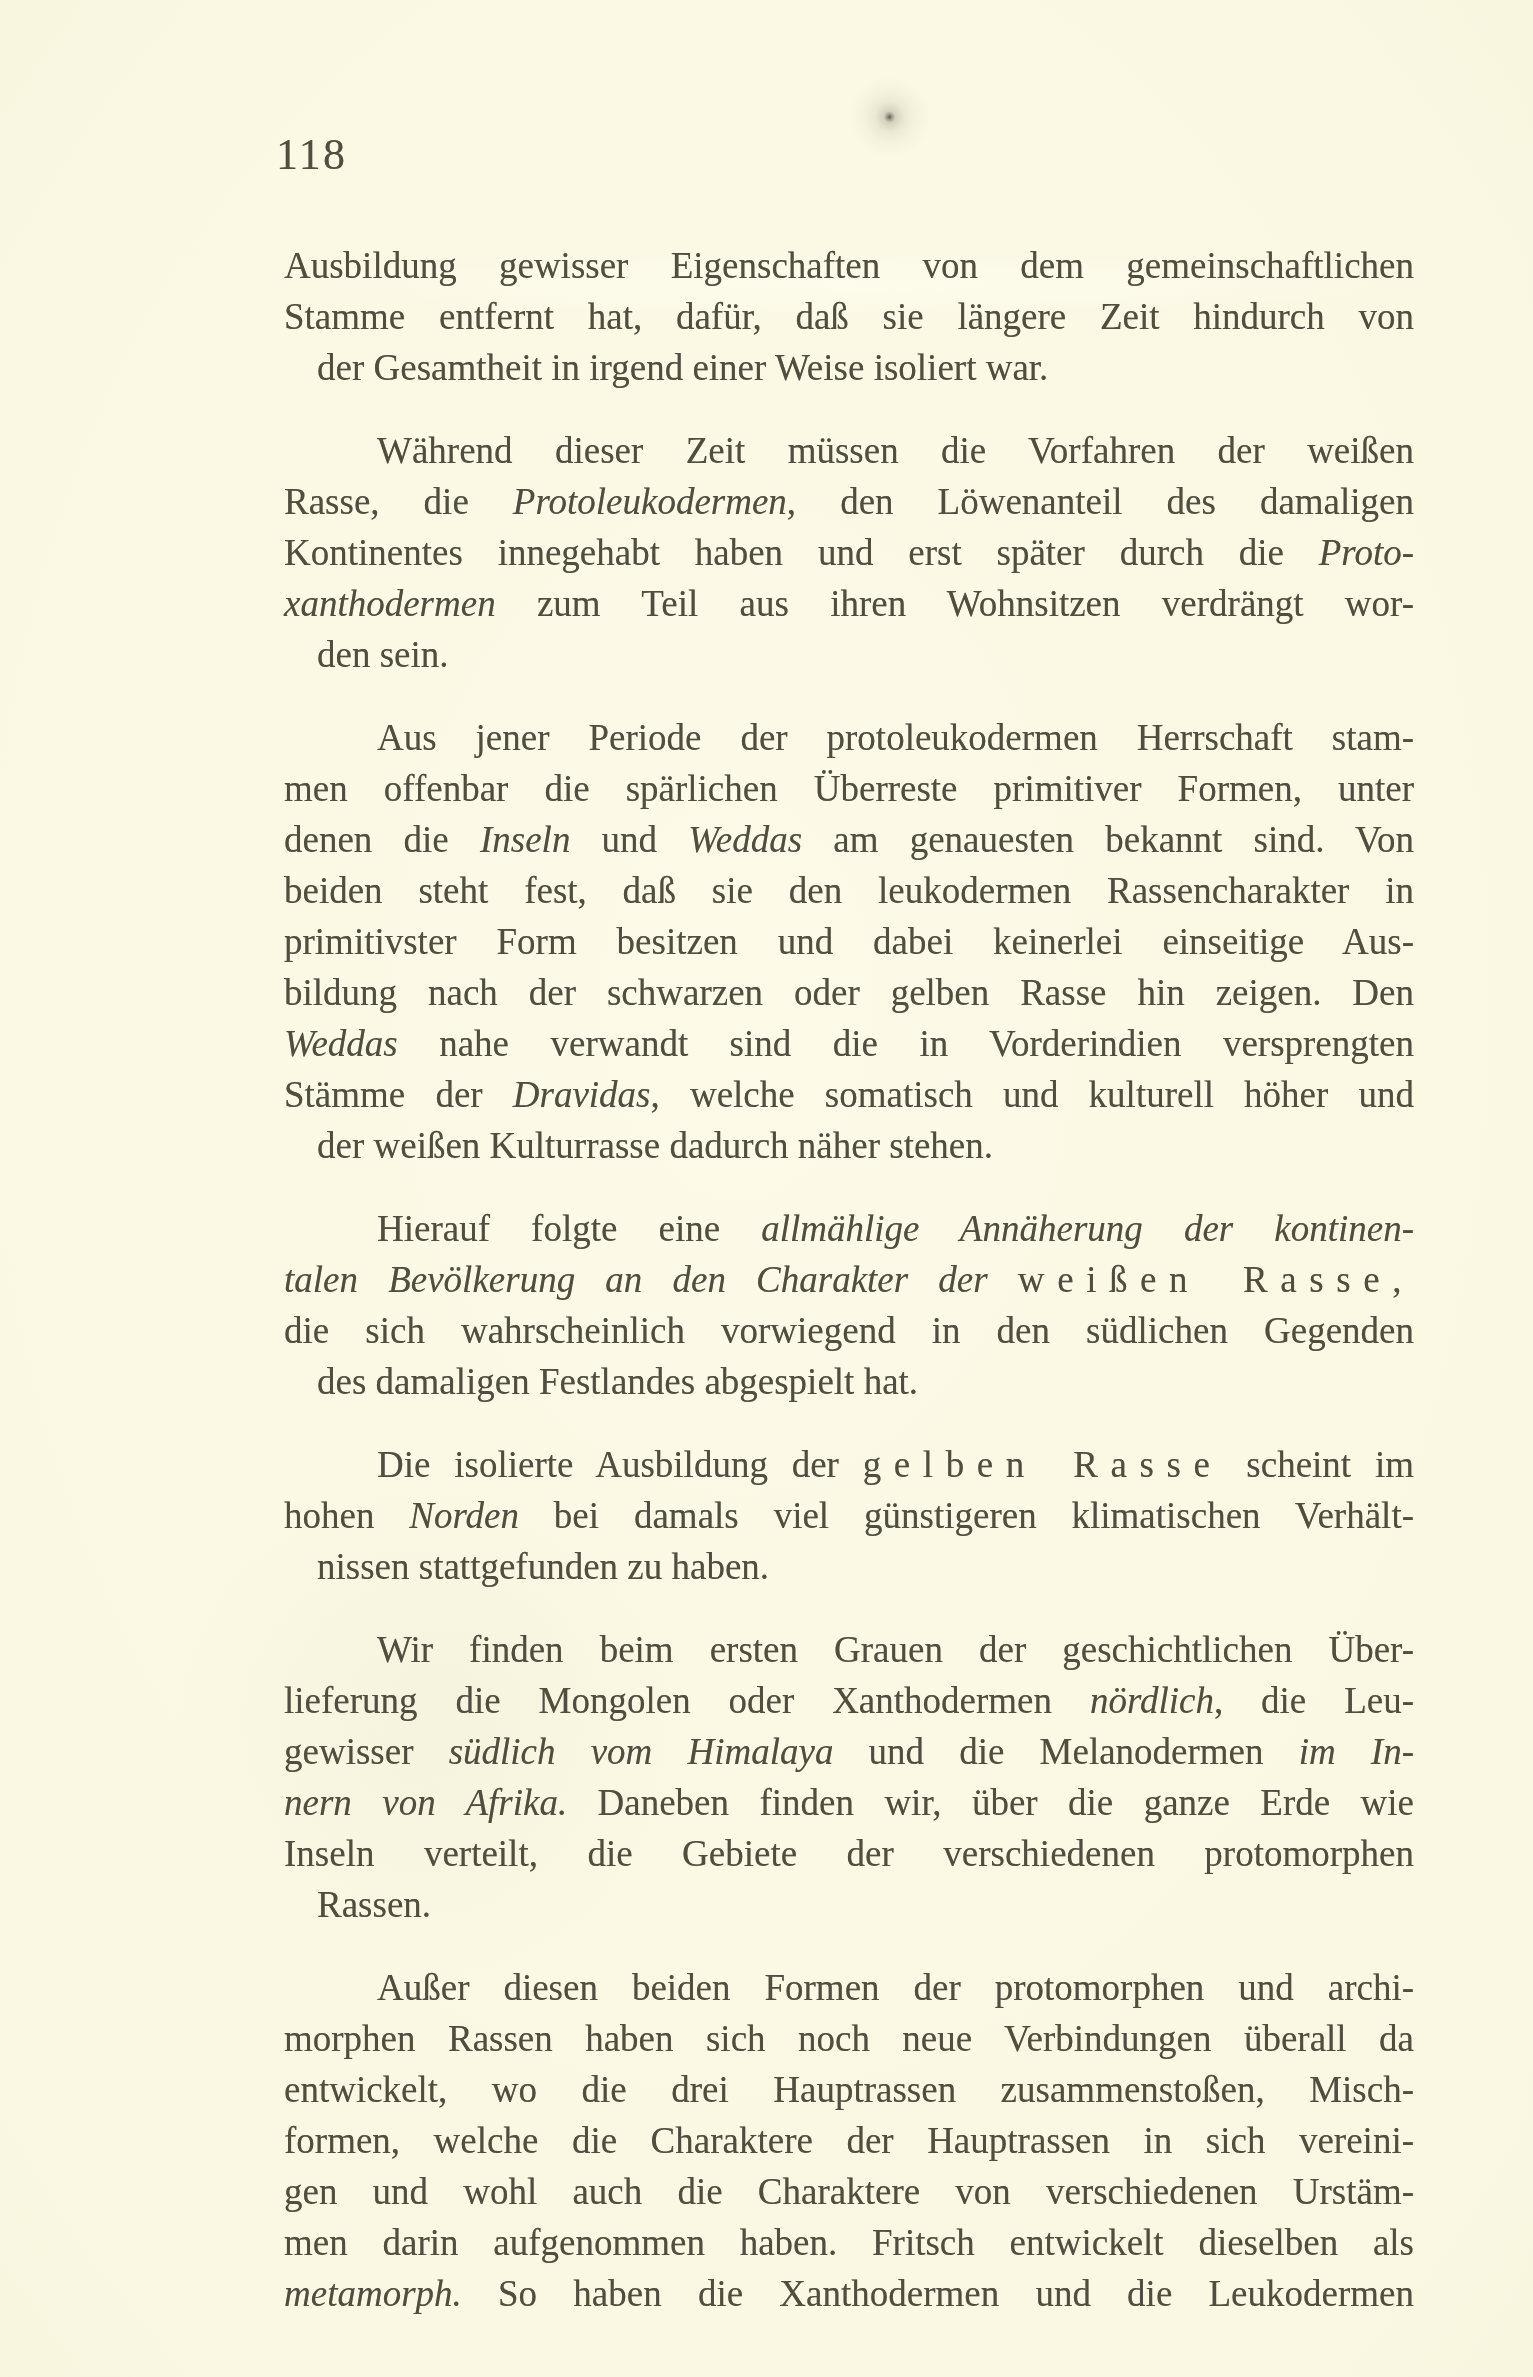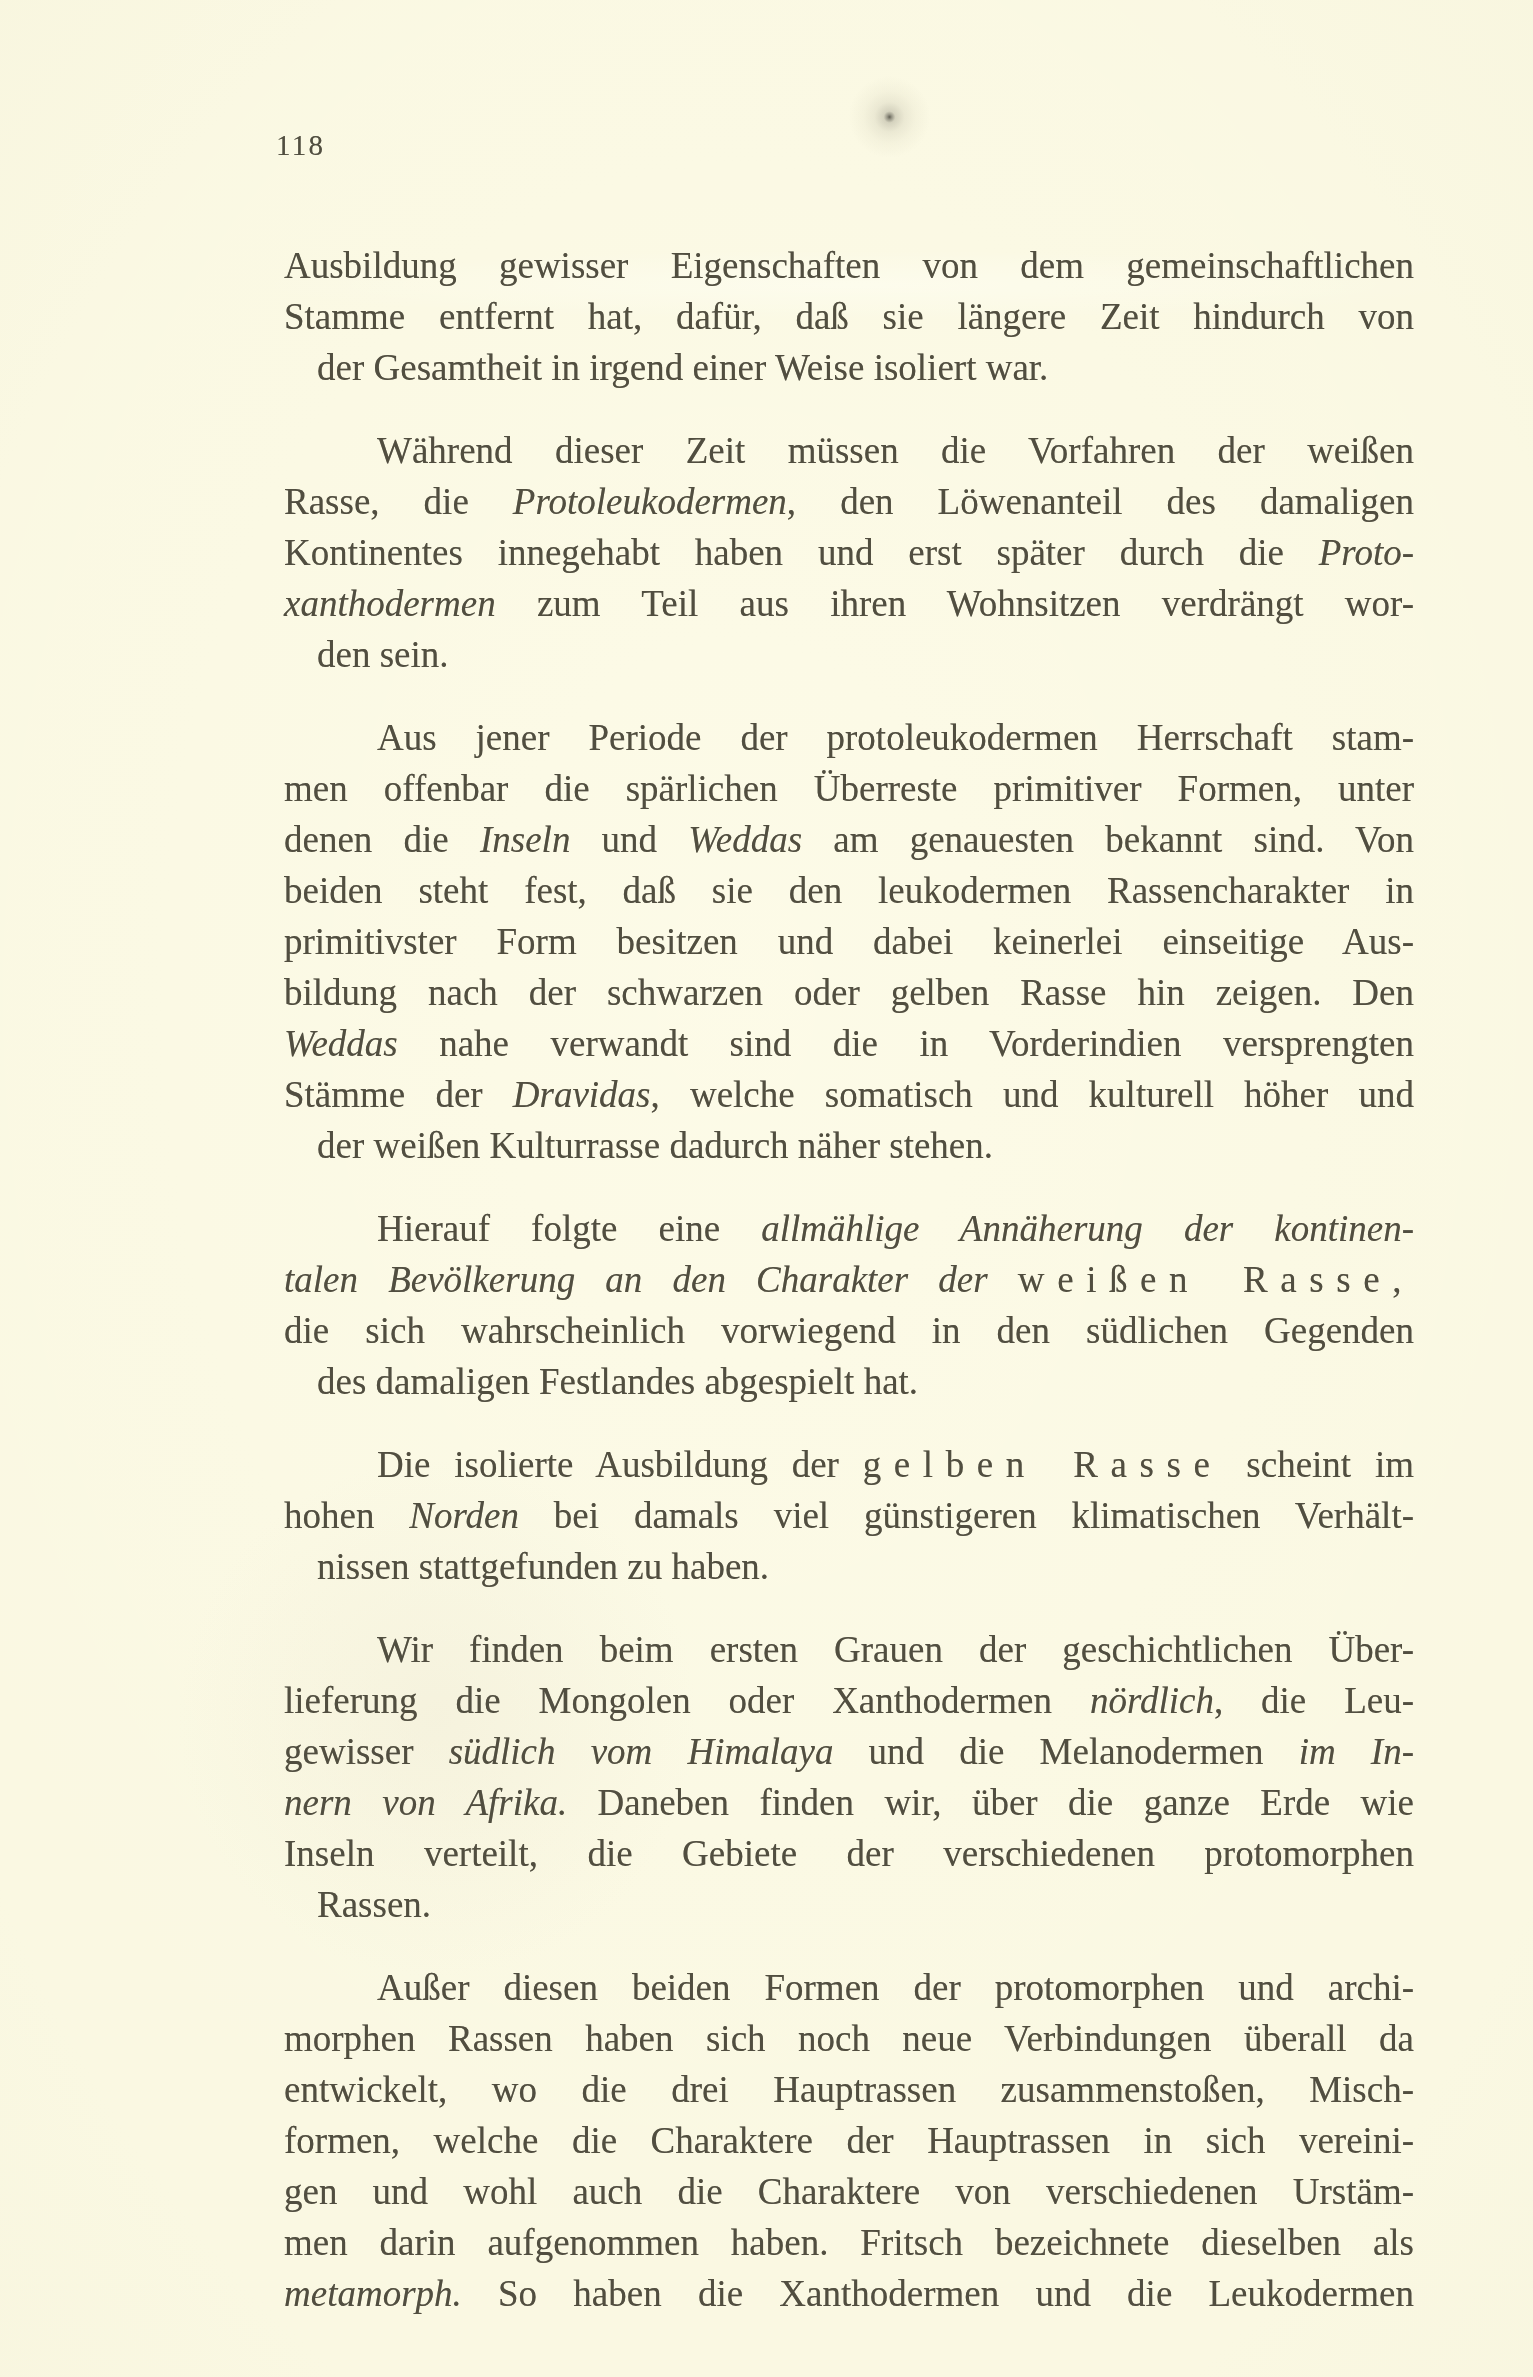--- a/index.html
+++ b/index.html
@@ -36,21 +36,21 @@
     position: absolute;
     left: 837px; top: 76px;
     width: 105px; height: 82px;
     background:
       radial-gradient(circle at 50% 50%, rgba(70,68,58,0.85) 0px, rgba(70,68,58,0.55) 2.3px, rgba(100,96,80,0.25) 5.8px, rgba(140,135,112,0.14) 15px, rgba(170,165,138,0.08) 26px, rgba(170,165,138,0) 41px);
   }
   .page-number {
     position: absolute;
     left: 276px;
     top: 129px;
-    font-size: 29px;
+    font-size: 44px;
     letter-spacing: 2.3px;
     color: #514e40;
     text-shadow: 0 0 0.6px rgba(81,78,64,0.55);
   }
   .text-block {
     position: absolute;
     left: 284px;
     top: 240px;
     width: 1130px;
     color: #514e40;
@@ -112,17 +112,17 @@
       <div class="line"><span class="seg r">lieferung die Mongolen oder Xanthodermen </span><span class="seg i">nördlich</span><span class="seg r">, die Leu-</span></div>
       <div class="line"><span class="seg r">gewisser </span><span class="seg i">südlich vom Himalaya</span><span class="seg r"> und die Melanodermen </span><span class="seg i">im In-</span></div>
       <div class="line"><span class="seg i">nern von Afrika.</span><span class="seg r"> Daneben finden wir, über die ganze Erde wie</span></div>
       <div class="line"><span class="seg r">Inseln verteilt, die Gebiete der verschiedenen protomorphen</span></div>
       <div class="line last"><span class="seg r">Rassen.</span></div>
       <div class="line indent"><span class="seg r">Außer diesen beiden Formen der protomorphen und archi-</span></div>
       <div class="line"><span class="seg r">morphen Rassen haben sich noch neue Verbindungen überall da</span></div>
       <div class="line"><span class="seg r">entwickelt, wo die drei Hauptrassen zusammenstoßen, Misch-</span></div>
       <div class="line"><span class="seg r">formen, welche die Charaktere der Hauptrassen in sich vereini-</span></div>
       <div class="line"><span class="seg r">gen und wohl auch die Charaktere von verschiedenen Urstäm-</span></div>
-      <div class="line"><span class="seg r">men darin aufgenommen haben. Fritsch bezeichnete dieselben als</span></div>
+      <div class="line"><span class="seg r">men darin aufgenommen haben. Fritsch entwickelt dieselben als</span></div>
       <div class="line"><span class="seg i">metamorph.</span><span class="seg r"> So haben die Xanthodermen und die Leukodermen</span></div>
     </div>
 </div>
 
 
 </body></html>

